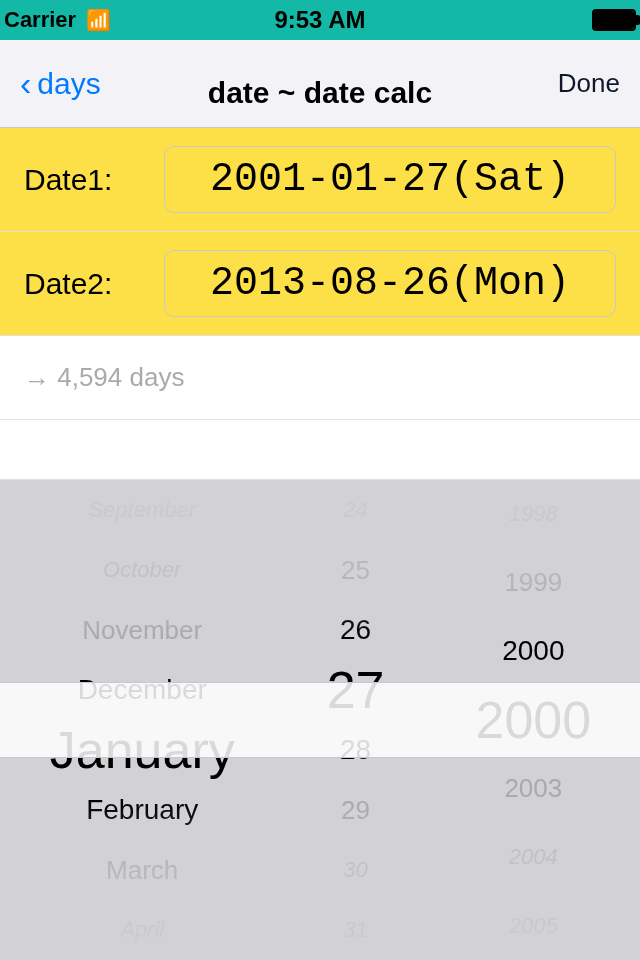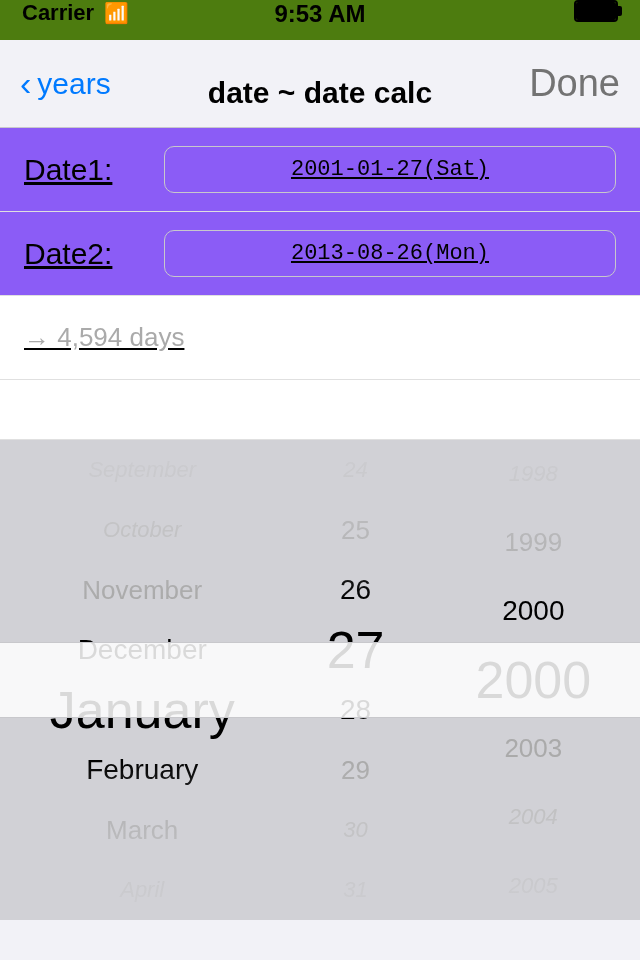--- a/index.html
+++ b/index.html
@@ -9,25 +9,25 @@
       width: 640px;
       height: 960px;
       font-family: -apple-system, 'Helvetica Neue', Arial, sans-serif;
       background: #f2f2f7;
       overflow: hidden;
     }
 
     
     .status-bar {
       height: 40px;
-      background: #4d7c0f;
-      display: flex;
-      align-items: flex-start;
+      background: #14b8a6;
+      display: flex;
+      align-items: center;
       justify-content: space-between;
-      padding: 0 22px;
+      padding: 0 4px;
       font-size: 24px;
       font-weight: 600;
     }
     .status-left { display: flex; align-items: center; gap: 10px; }
     .status-carrier { font-size: 22px; font-weight: 600; }
     .wifi-icon { font-size: 20px; }
     .status-time { font-size: 24px; font-weight: 600; position: absolute; left: 50%; transform: translateX(-50%); }
     .battery-icon {
       width: 44px;
       height: 22px;
@@ -81,30 +81,29 @@
     .nav-title {
       font-size: 30px;
       font-weight: 600;
       color: #000;
       position: absolute;
       left: 50%;
       transform: translateX(-50%);
       margin-top: 19px;
     }
     .nav-done {
-      color: #737373;
-      font-size: 38px;
+      color: #0f172a;
+      font-size: 26px;
       cursor: pointer;
     }
 
     
     .content {
-      background: #8b5cf6;
+      background: #fde047;
       border-bottom: 1px solid #e0e0e0;
-      text-decoration: underline;
     }
 
     
     .date-row {
       display: flex;
       align-items: center;
       padding: 18px 24px;
       border-bottom: 1px solid #e0e0e0;
       min-height: 80px;
     }
@@ -112,21 +111,21 @@
       font-size: 30px;
       color: #000;
       width: 140px;
       font-weight: 400;
     }
     .date-value-box {
       flex: 1;
       border: 1px solid #c8c8cc;
       border-radius: 10px;
       padding: 10px 28px;
-      font-size: 22px;
+      font-size: 40px;
       color: #000;
       text-align: center;
       font-family: 'Courier New', monospace;
     }
 
     
     .result-section {
       padding: 20px 24px 20px;
       background: #fff;
     }
@@ -249,21 +248,21 @@
   </div>
   <span class="status-time">9:53 AM</span>
   <div class="battery-icon">
     <div class="battery-fill"></div>
   </div>
 </div>
 
 <div class="nav-bar">
   <div class="nav-back">
     <span class="nav-back-chevron">‹</span>
-    <span>years</span>
+    <span>days</span>
   </div>
   <span class="nav-title">date ~ date calc</span>
   <span class="nav-done">Done</span>
 </div>
 
 <div class="content">
   <div class="date-row">
     <span class="date-label">Date1:</span>
     <div class="date-value-box">2001-01-27(Sat)</div>
   </div>

